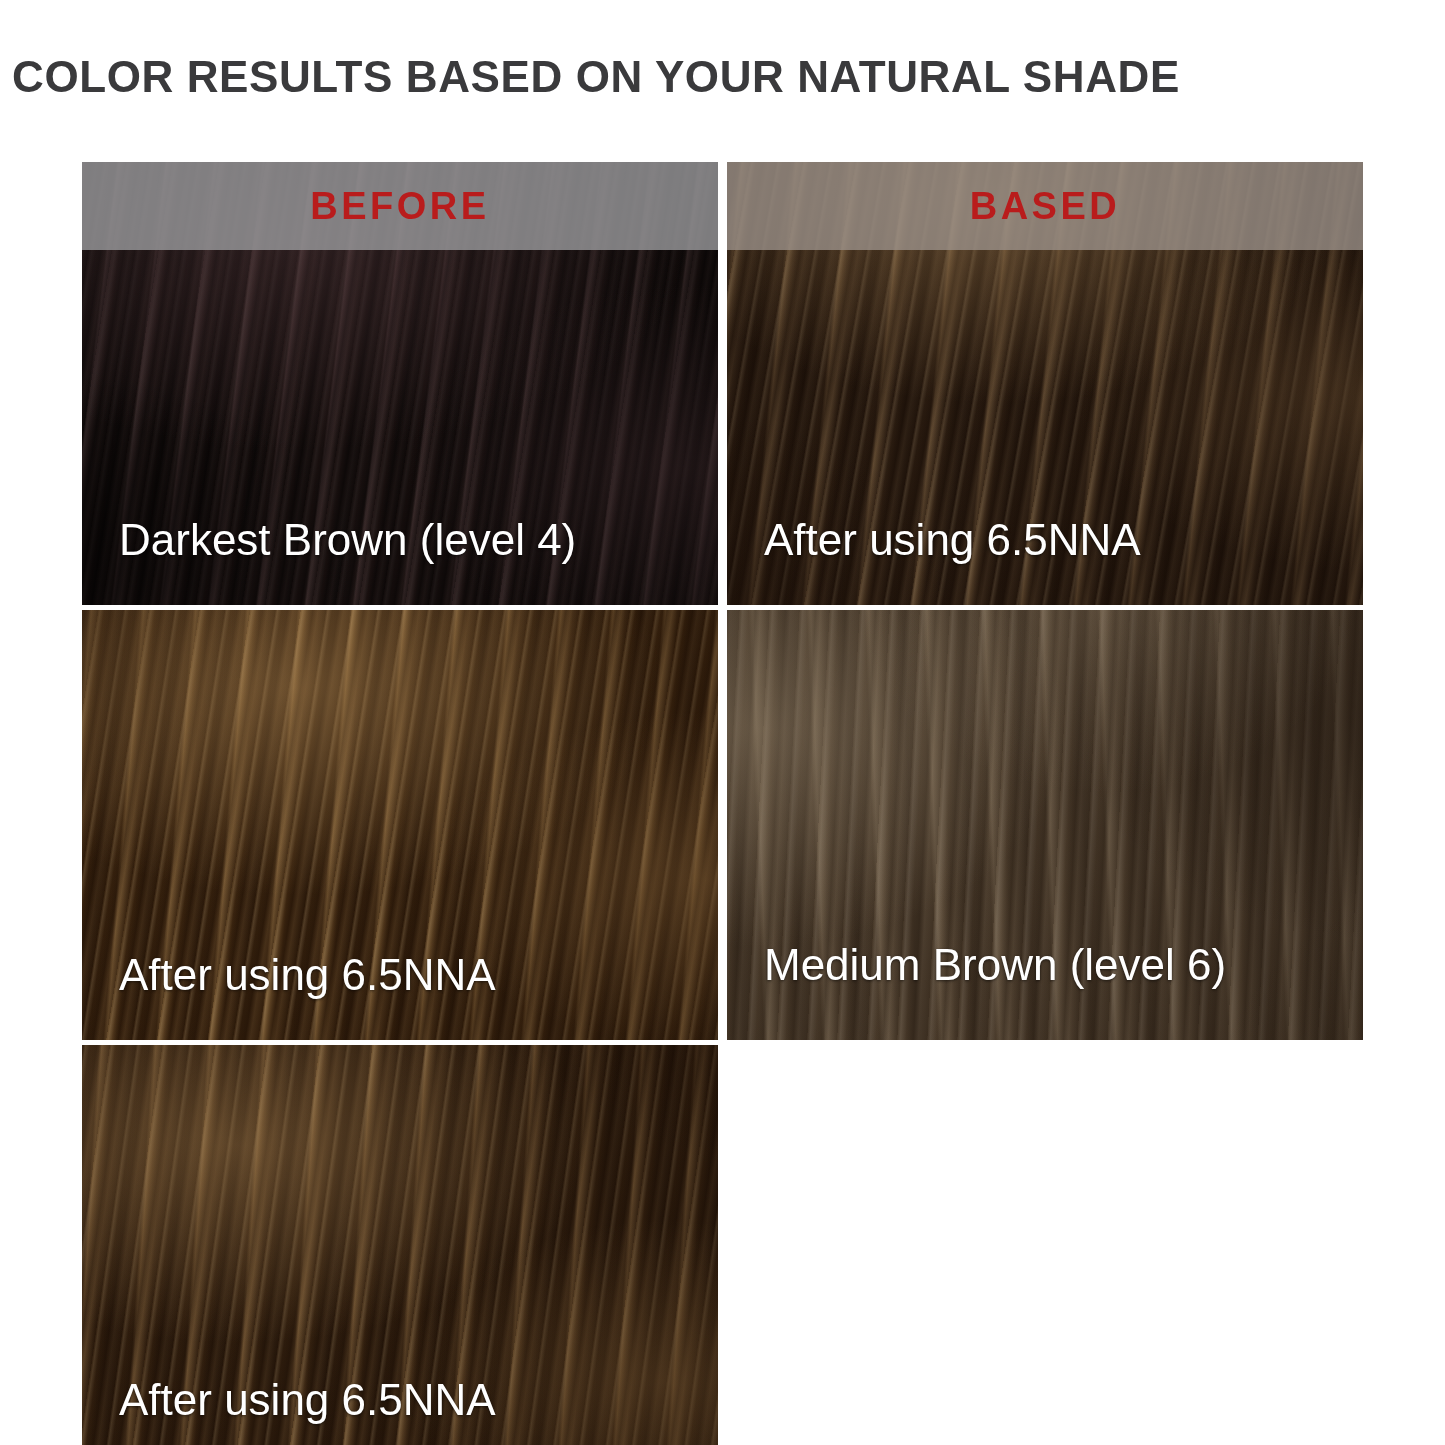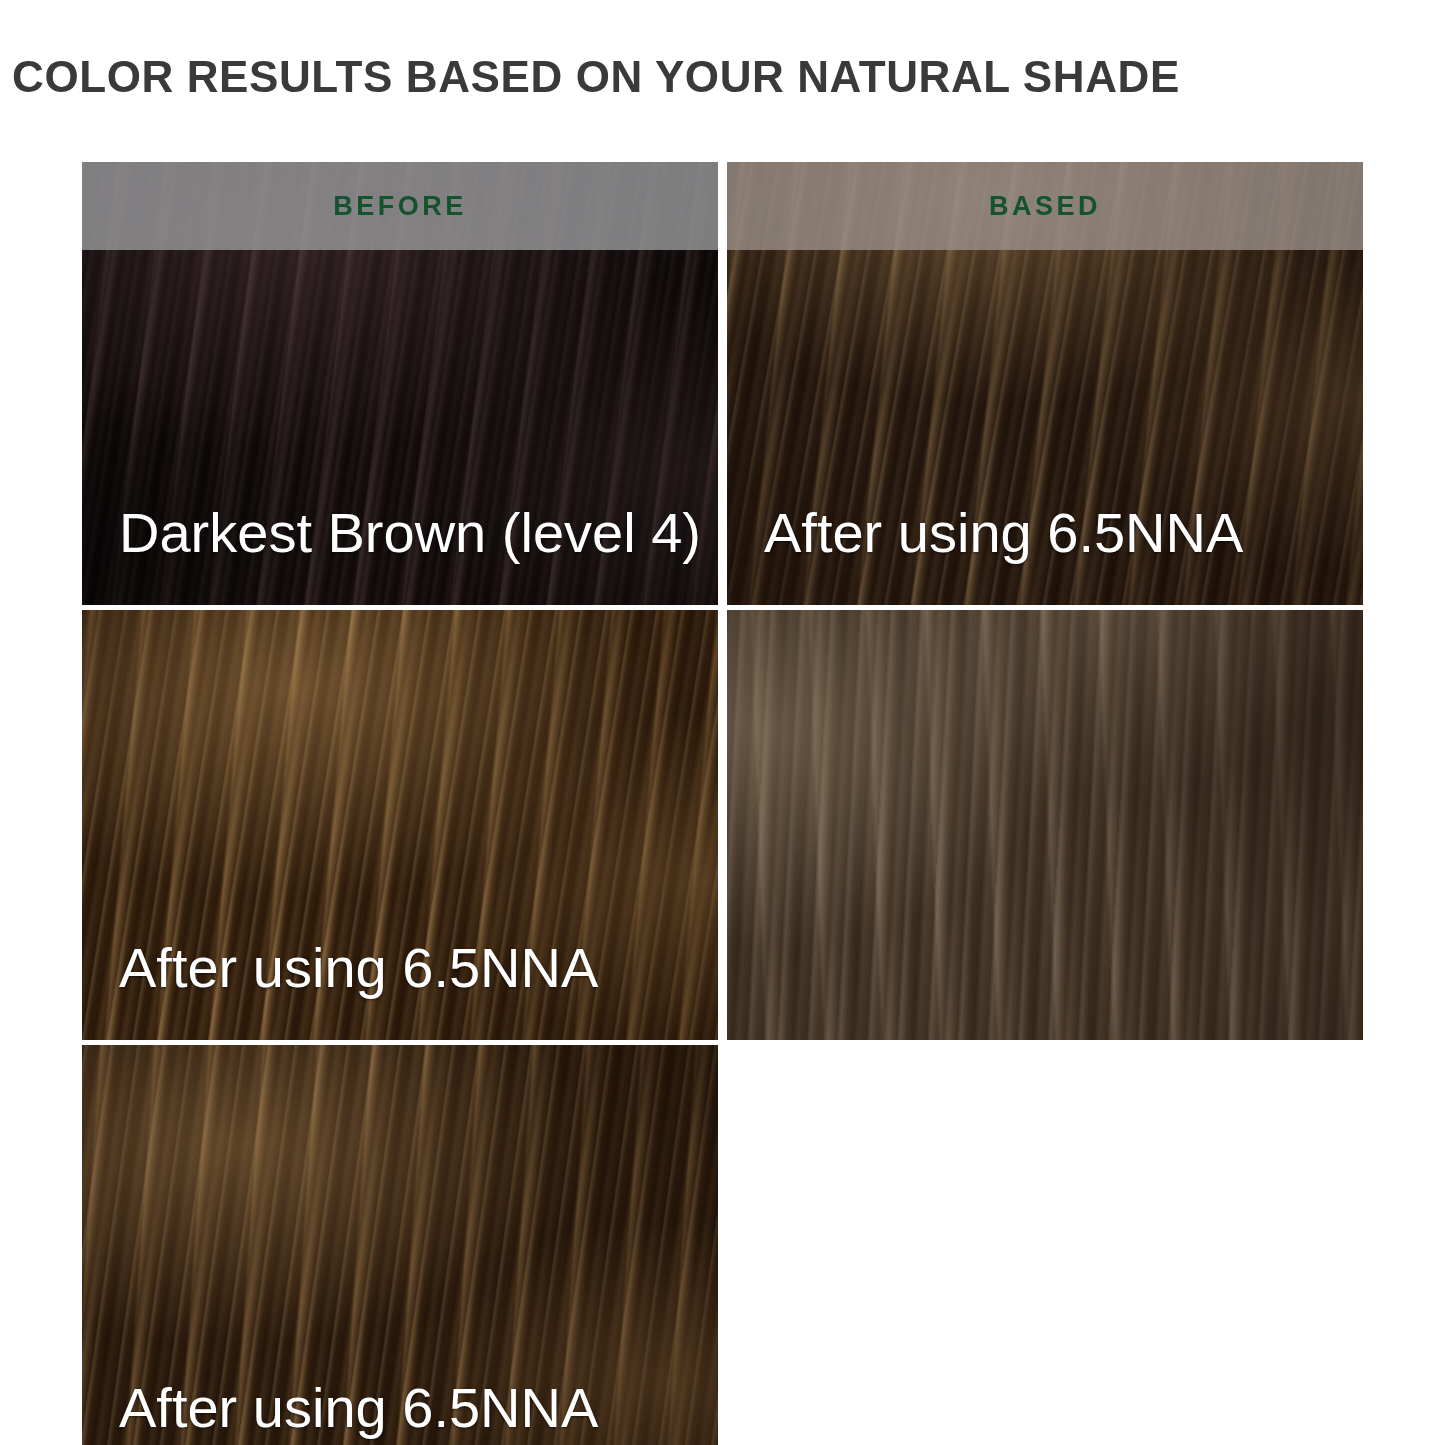--- a/index.html
+++ b/index.html
@@ -234,33 +234,33 @@
     display: flex;
     align-items: center;
     justify-content: center;
   }
   .header-band.before-band { background: rgba(154,154,156,0.80); }
   .header-band.after-band  { background: rgba(156,146,138,0.78); }
 
   .header-label {
     font-family: "Liberation Sans", sans-serif;
     font-weight: 700;
-    font-size: 27px;
+    font-size: 38px;
     letter-spacing: 3.5px;
-    color: #14532d;
+    color: #b91c1c;
   }
 
   
   .caption {
     position: absolute;
     left: 37px;
     bottom: 40px;
     font-family: "Liberation Sans", sans-serif;
     font-weight: 400;
-    font-size: 56px;
+    font-size: 44px;
     color: #ffffff;
     white-space: nowrap;
     text-shadow: 0 1px 3px rgba(0,0,0,0.55);
   }
   .cell.row3 .caption {
     bottom: auto;
     top: 330px;
   }
 </style>
 </head>
@@ -289,20 +289,21 @@
     </div>
 
 
     <div class="cell row2">
       <div class="hair hair-a2"></div>
       <div class="caption">After using 6.5NNA</div>
     </div>
 
     <div class="cell row3">
       <div class="hair hair-d6"></div>
+      <div class="caption">Medium Brown (level 6)</div>
     </div>
 
     <div class="cell row3">
       <div class="hair hair-a3"></div>
       <div class="caption">After using 6.5NNA</div>
     </div>
 
   </div>
 </div>
 

